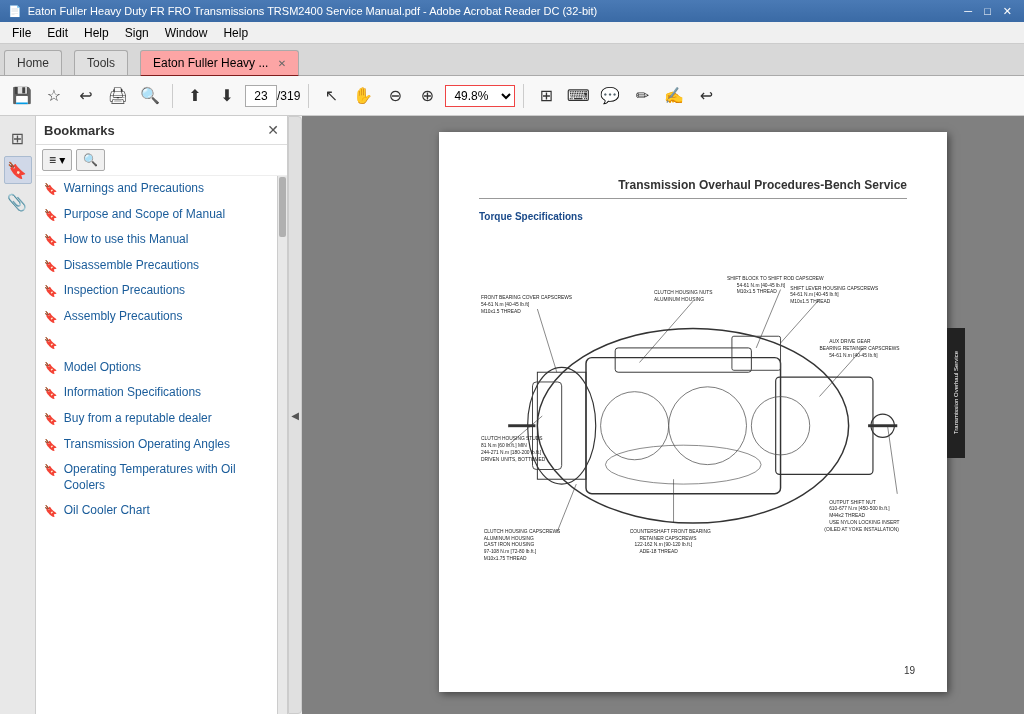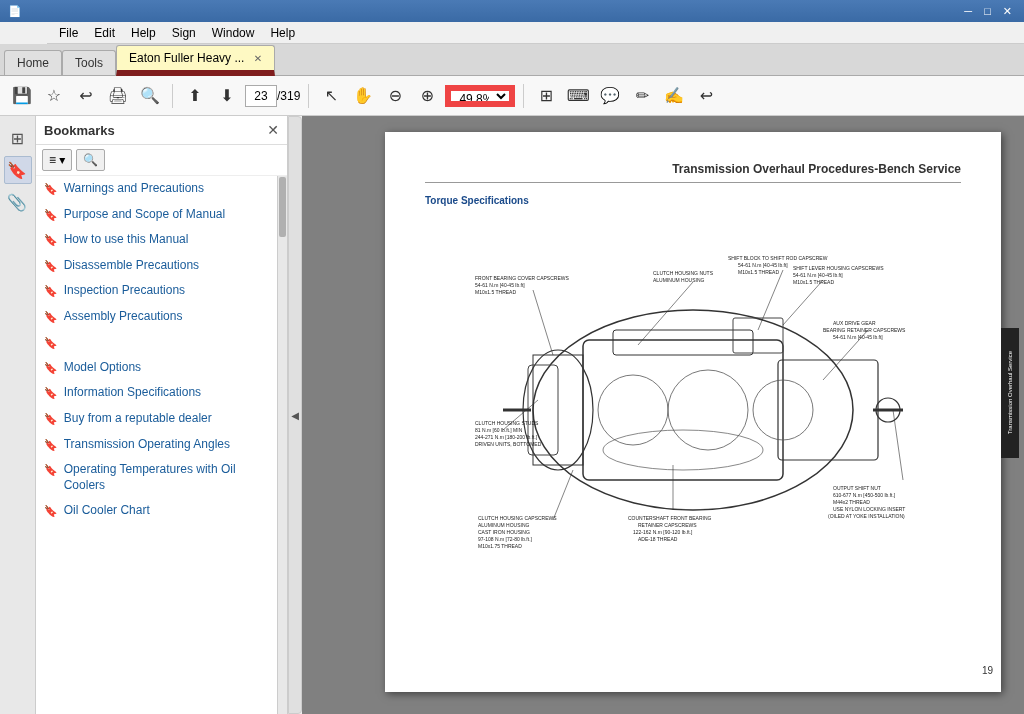--- a/index.html
+++ b/index.html
@@ -19,21 +19,20 @@
     .title-bar-left { display: flex; align-items: center; gap: 6px; }
 
     
     .menu-bar {
       background: #f0f0f0;
       border-bottom: 1px solid #ccc;
       display: flex;
       align-items: center;
       height: 22px;
       padding: 0 4px;
-      margin-left: 47px;
     }
     .menu-item {
       padding: 2px 8px;
       font-size: 12px;
       cursor: pointer;
       color: #000;
     }
 
     
     .tab-bar {
@@ -45,27 +44,27 @@
       padding: 0 4px;
     }
     .tab {
       padding: 5px 12px;
       font-size: 12px;
       cursor: pointer;
       border: 1px solid #aaa;
       border-bottom: none;
       border-radius: 3px 3px 0 0;
       background: #e0e0e0;
-      margin-right: 0;
+      margin-right: 12px;
       color: #333;
     }
     .tab.active {
-      background: #fef9c3;
+      background: #fca5a5;
       color: #000;
-      border-bottom: 6px solid #7f1d1d;
+      border-bottom: 1px solid #7f1d1d;
       margin-bottom: -1px;
     }
     .tab-close {
       margin-left: 6px;
       font-size: 10px;
       color: #666;
     }
 
     
     .toolbar {
@@ -104,21 +103,21 @@
     .page-input {
       width: 32px;
       height: 22px;
       text-align: center;
       border: 1px solid #aaa;
       font-size: 12px;
       background: white;
     }
     .zoom-select {
       height: 22px;
-      border: 6px solid #ef4444;
+      border: 1px solid #ef4444;
       font-size: 12px;
       background: white;
       padding: 0 4px;
       width: 70px;
     }
 
     
     .main-area {
       display: flex;
       height: calc(714px - 22px - 22px - 32px - 40px);
@@ -234,26 +233,26 @@
       flex: 1;
       background: #808080;
       display: flex;
       justify-content: center;
       align-items: flex-start;
       overflow: auto;
       position: relative;
     }
     .pdf-page {
       background: white;
-      width: 616px;
+      width: 508px;
       min-height: 560px;
       margin: 16px auto;
       box-shadow: 2px 2px 8px rgba(0,0,0,0.5);
       position: relative;
-      padding: 30px 40px;
+      padding: 46px 40px;
       font-size: 9px;
     }
     .pdf-title {
       text-align: right;
       font-size: 12px;
       font-weight: bold;
       color: #333;
       margin-bottom: 12px;
       padding-bottom: 6px;
       border-bottom: 1px solid #999;
@@ -265,31 +264,32 @@
       margin-bottom: 4px;
     }
     .pdf-diagram {
       width: 100%;
       display: flex;
       justify-content: center;
     }
     .pdf-page-num {
       position: absolute;
       bottom: 16px;
-      right: 8px;
+      right: 32px;
       font-size: 10px;
       color: #333;
     }
   </style>
 </head>
 <body>
 
 <div class="title-bar">
   <div class="title-bar-left">
     <span>📄</span>
+    <span>Eaton Fuller Heavy Duty FR FRO Transmissions TRSM2400 Service Manual.pdf - Adobe Acrobat Reader DC (32-bit)</span>
   </div>
   <div style="display:flex;gap:4px;">
     <span style="cursor:pointer;padding:0 4px;">─</span>
     <span style="cursor:pointer;padding:0 4px;">□</span>
     <span style="cursor:pointer;padding:0 4px;">✕</span>
   </div>
 </div>
 
 <div class="menu-bar">
   <span class="menu-item">File</span>

